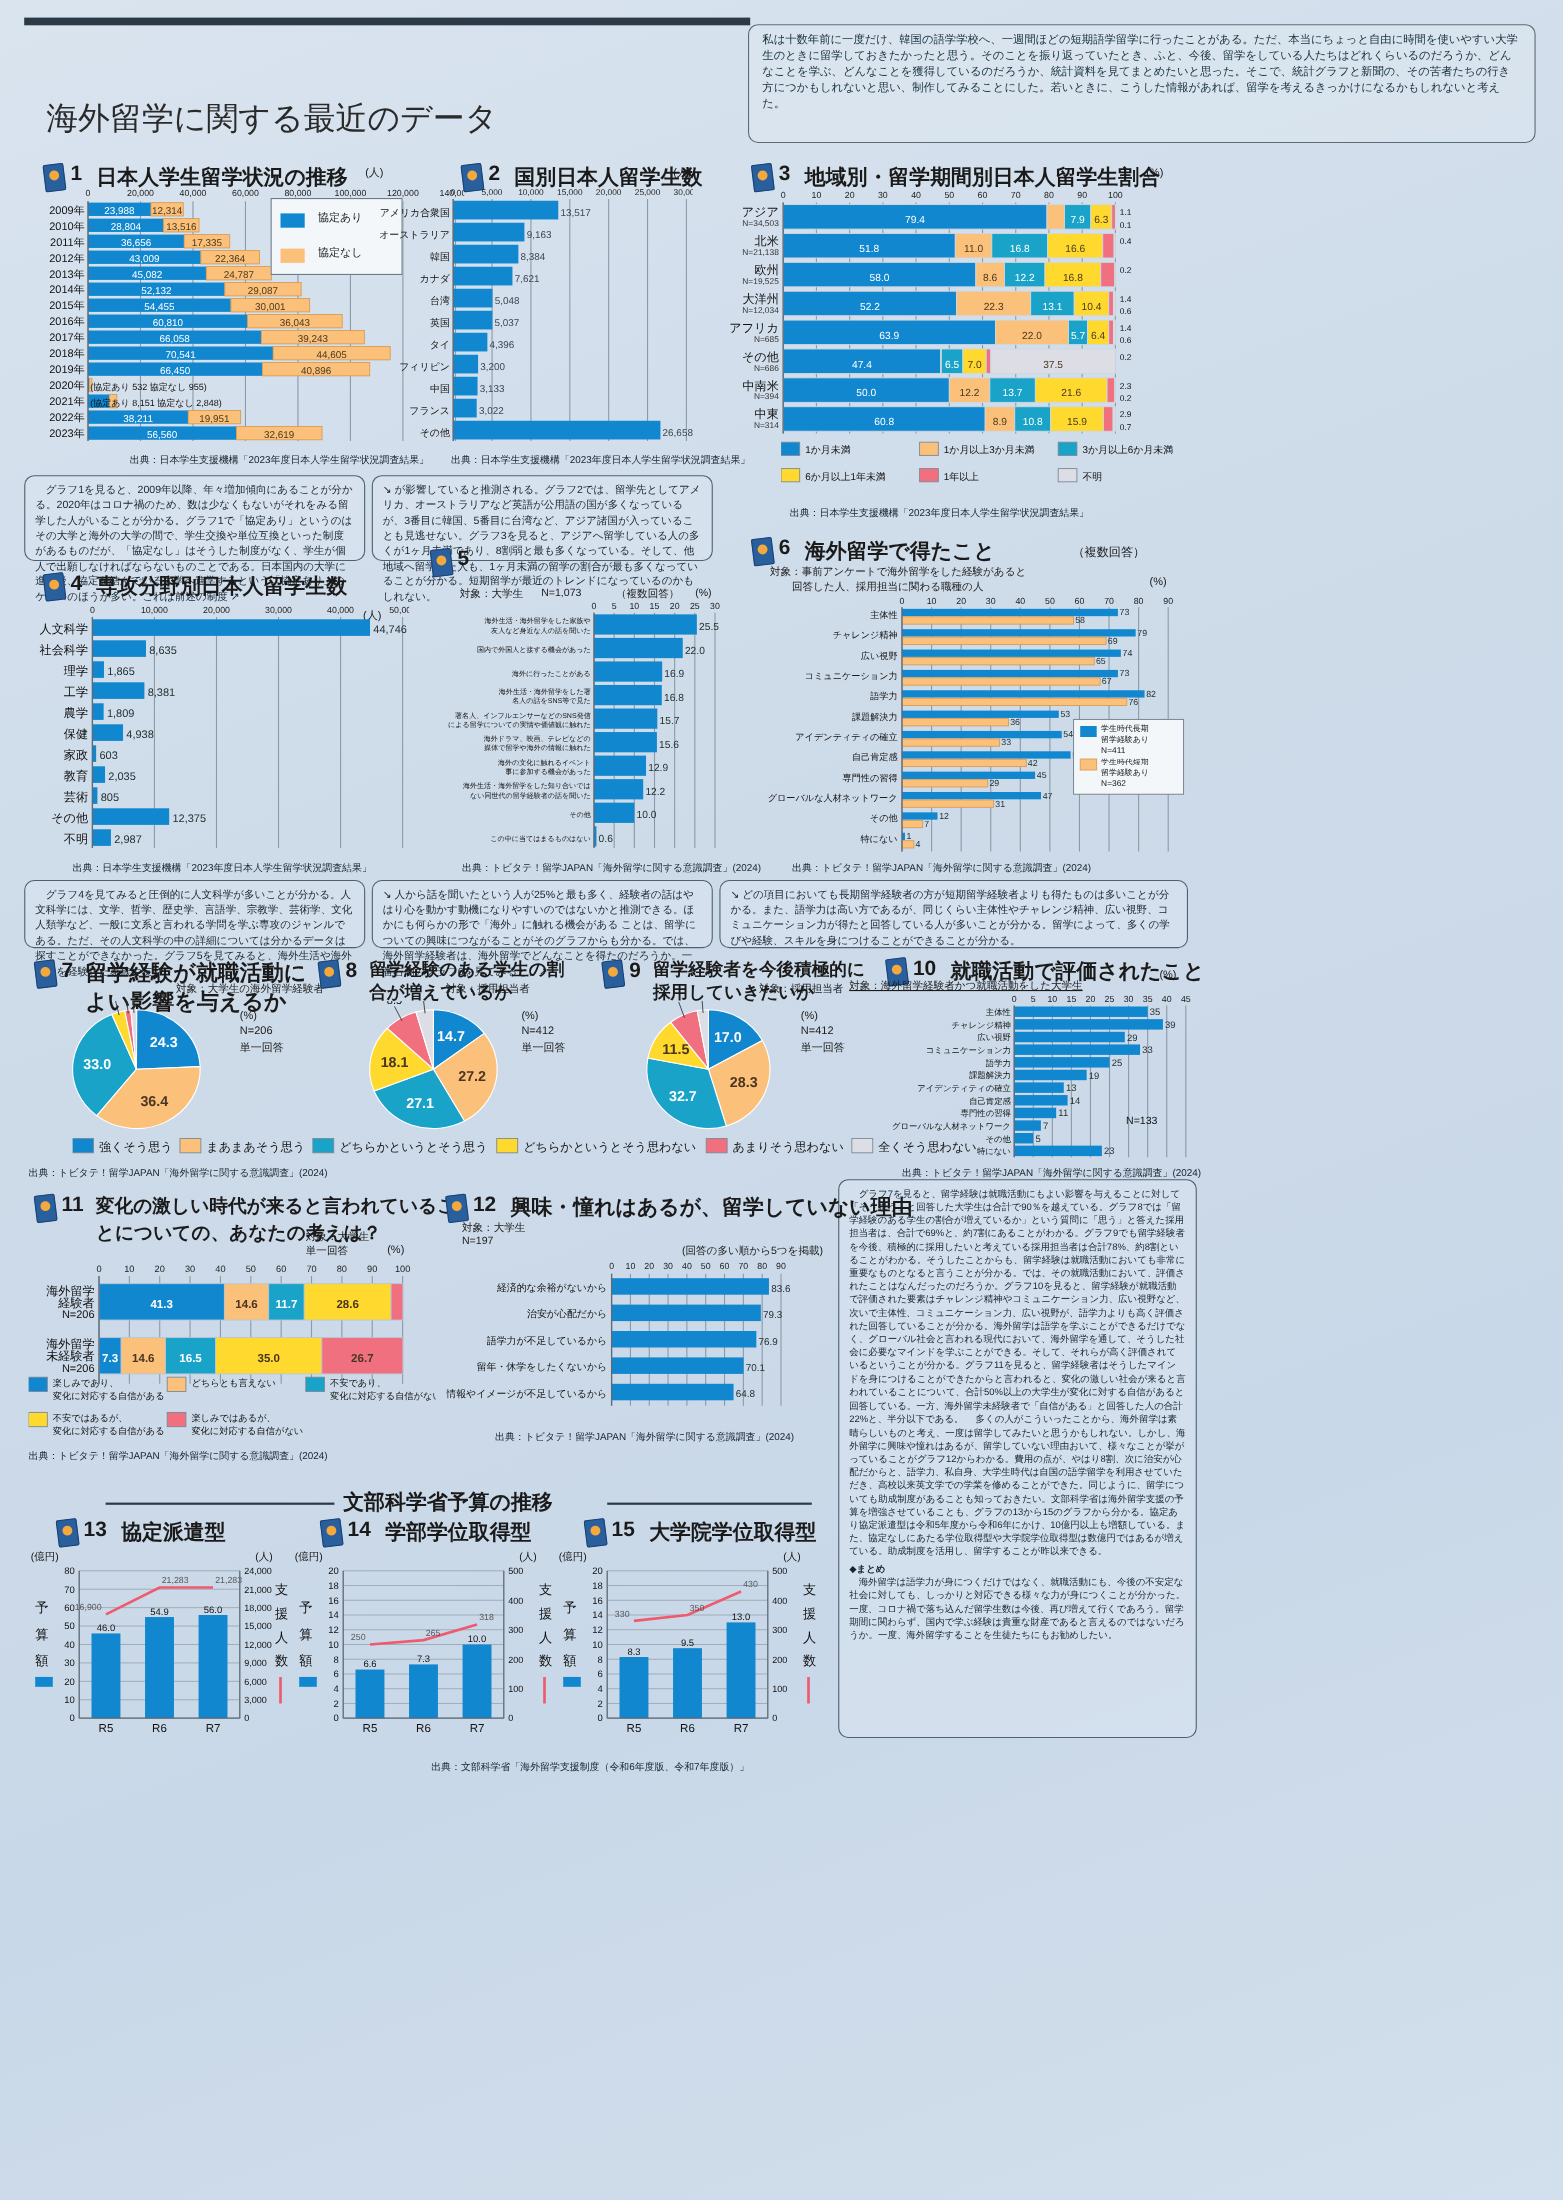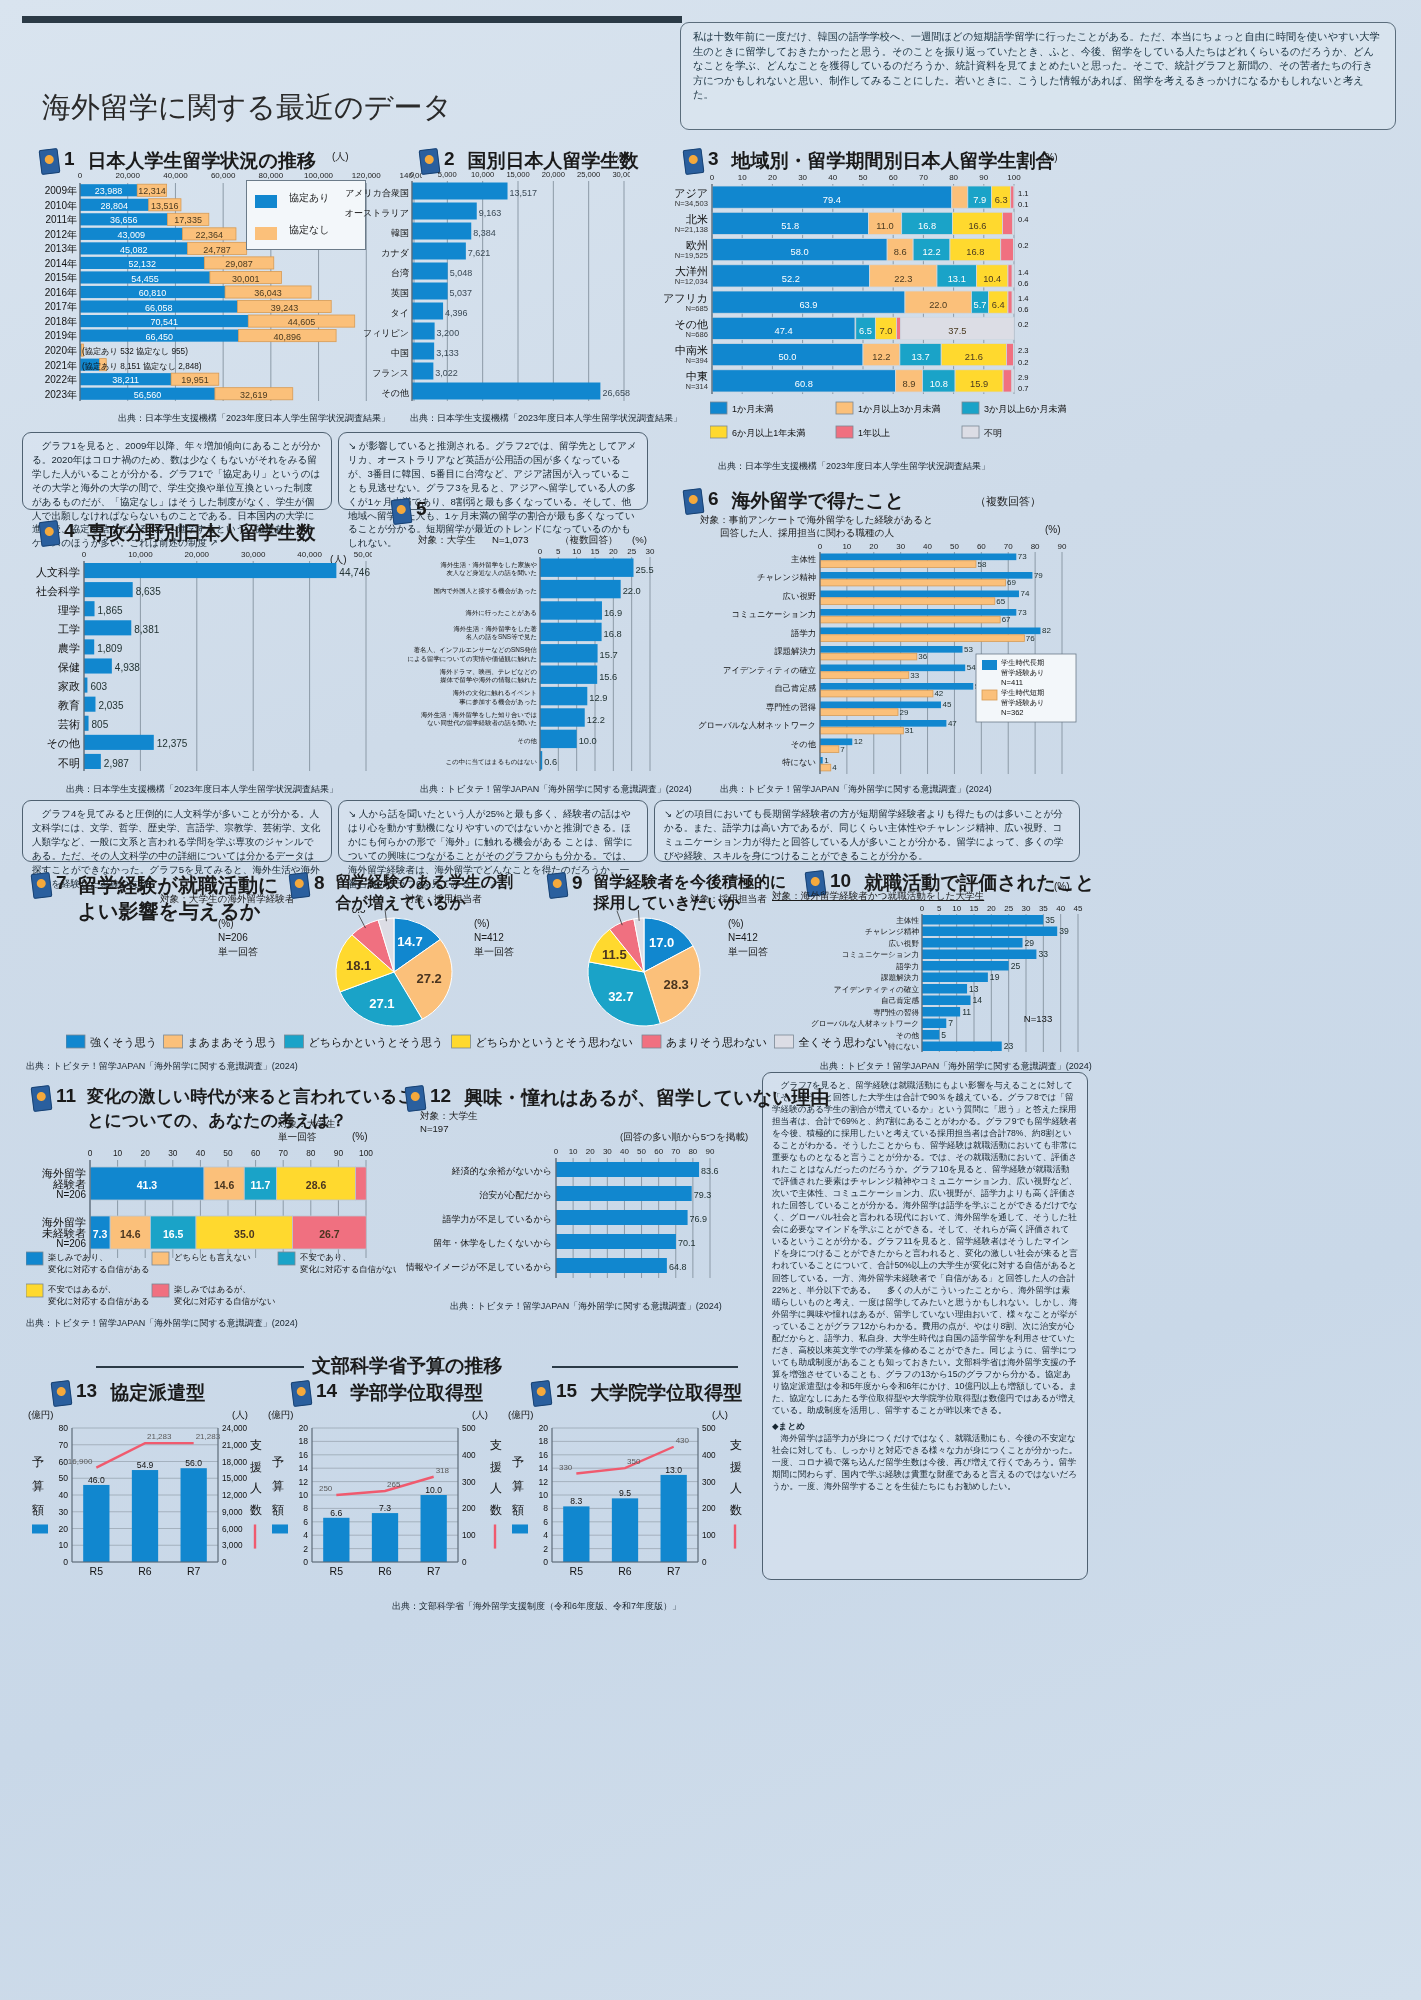--- a/index.html
+++ b/index.html
@@ -626,20 +626,39 @@
   <div class="textbox" style="left:22px; top:800px; width:310px; height:62px;">　グラフ4を見てみると圧倒的に人文科学が多いことが分かる。人文科学には、文学、哲学、歴史学、言語学、宗教学、芸術学、文化人類学など、一般に文系と言われる学問を学ぶ専攻のジャンルである。ただ、その人文科学の中の詳細については分かるデータは探すことができなかった。グラフ5を見てみると、海外生活や海外留学を経験した家族や友 ↗</div>
   <div class="textbox" style="left:338px; top:800px; width:310px; height:62px;">↘ 人から話を聞いたという人が25%と最も多く、経験者の話はやはり心を動かす動機になりやすいのではないかと推測できる。ほかにも何らかの形で「海外」に触れる機会がある ことは、留学についての興味につながることがそのグラフからも分かる。では、海外留学経験者は、海外留学でどんなことを得たのだろうか。一番右側のグラフ6を見てみると、↗</div>
   <div class="textbox" style="left:654px; top:800px; width:426px; height:62px;">↘ どの項目においても長期留学経験者の方が短期留学経験者よりも得たものは多いことが分かる。また、語学力は高い方であるが、同じくらい主体性やチャレンジ精神、広い視野、コミュニケーション力が得たと回答している人が多いことが分かる。留学によって、多くの学びや経験、スキルを身につけることができることが分かる。</div>
 
   <div class="sec-head" style="left:32px; top:872px; width:250px;">
     <div class="badge"></div>
     <div class="sec-num">7</div>
     <div class="sec-title" style="margin-left:6px; font-size:20px; line-height:1.3;">留学経験が就職活動によい影響を与えるか</div>
   </div>
   <div class="seclab" style="position:absolute; left:160px; top:893px;">対象：大学生の海外留学経験者</div>
+  <div id="c7" class="panel" style="left:32px; top:910px; width:250px; height:120px;">
+      <svg width="250" height="120">
+        <path d="M92,62 L92,8 A58,54 0 0,1 149.94391021133123,59.6257216108353 Z" fill="#1187cf" stroke="#fff" stroke-width="1"></path>
+        <text x="116.86227540362923" y="41.81121415726985" font-size="13" fill="#fff" text-anchor="middle" font-weight="bold" font-family="&quot;Liberation Sans&quot;,sans-serif">24.3</text>
+        <path d="M92,62 L149.94391021133123,59.6257216108353 A58,54 0 0,1 55.878308731689486,104.24910377113576 Z" fill="#fbc07a" stroke="#fff" stroke-width="1"></path>
+        <text x="108.32549837063411" y="95.83089842982655" font-size="13" fill="#4a3520" text-anchor="middle" font-weight="bold" font-family="&quot;Liberation Sans&quot;,sans-serif">36.4</text>
+        <path d="M92,62 L55.878308731689486,104.24910377113576 A58,54 0 0,1 69.63612844791098,12.175672047013805 Z" fill="#1aa3c8" stroke="#fff" stroke-width="1"></path>
+        <text x="56.383007131948425" y="61.38678106787831" font-size="13" fill="#fff" text-anchor="middle" font-weight="bold" font-family="&quot;Liberation Sans&quot;,sans-serif">33.0</text>
+        <path d="M92,62 L69.63612844791098,12.175672047013805 A58,54 0 0,1 81.49006570962601,8.893958930252204 Z" fill="#ffd92e" stroke="#fff" stroke-width="1"></path>
+        <text x="72.49328167655477" y="-4.253026056881012" font-size="10" fill="#111" text-anchor="middle" font-family="&quot;Liberation Sans&quot;,sans-serif">3.4</text>
+        <line x1="76.29543863790427" y1="12.827832223408635" x2="72.49328167655477" y2="-2.253026056881012" stroke="#333" stroke-width="0.8"></line>
+        <path d="M92,62 L81.49006570962601,8.893958930252204 A58,54 0 0,1 86.90463060005689,8.208785106268685 Z" fill="#f07080" stroke="#fff" stroke-width="1"></path>
+        <text x="82.78263839881483" y="-6.490276587528044" font-size="10" fill="#111" text-anchor="middle" font-family="&quot;Liberation Sans&quot;,sans-serif">1.5</text>
+        <line x1="84.57924277870686" y1="11.167372845194038" x2="82.78263839881483" y2="-4.490276587528044" stroke="#333" stroke-width="0.8"></line>
+        <path d="M92,62 L86.90463060005689,8.208785106268685 A58,54 0 0,1 92.36442235000244,8.001065913768599 Z" fill="#dcdde5" stroke="#fff" stroke-width="1"></path>
+        <text x="89.20563915059076" y="-7.06236320575637" font-size="10" fill="#111" text-anchor="middle" font-family="&quot;Liberation Sans&quot;,sans-serif">1.5</text>
+        <line x1="89.75030270598408" y1="10.742777308227694" x2="89.20563915059076" y2="-5.06236320575637" stroke="#333" stroke-width="0.8"></line>
+      </svg>
+    </div>
   <div style="position:absolute;left:218px;top:918px;font-size:10px">(%)</div>
   <div style="position:absolute;left:218px;top:932px;font-size:10px">N=206</div>
   <div style="position:absolute;left:218px;top:945px;font-size:10px">単一回答</div>
   <div class="src" style="left:26px; top:1060px;">出典：トビタテ！留学JAPAN「海外留学に関する意識調査」(2024)</div>
 
   <div class="sec-head" style="left:290px; top:872px; width:230px;">
     <div class="badge"></div>
     <div class="sec-num">8</div>
     <div class="sec-title" style="margin-left:6px; font-size:16px; line-height:1.3;">留学経験のある学生の割合が増えているか</div>
   </div>

